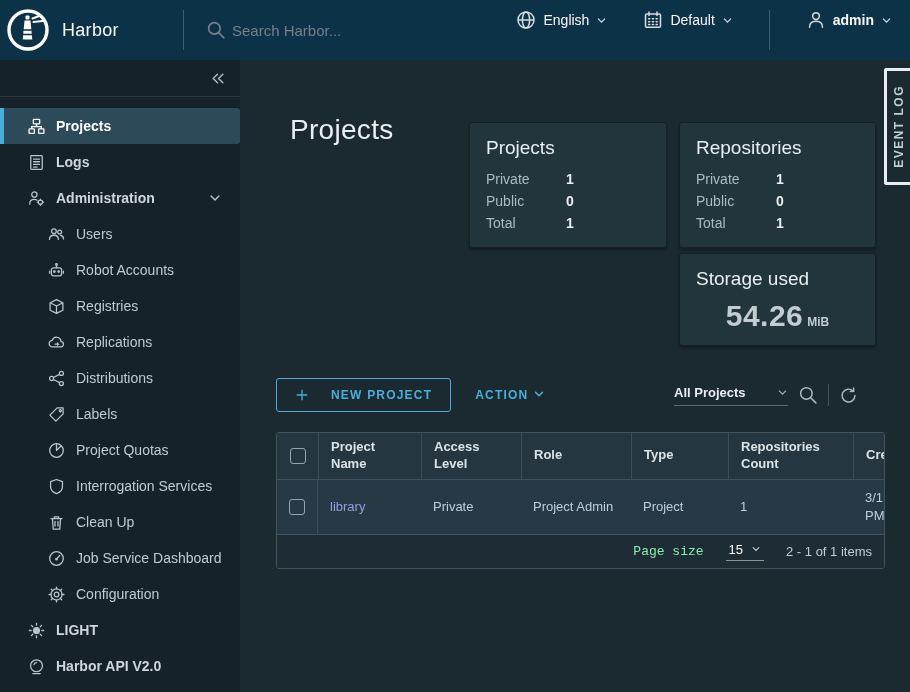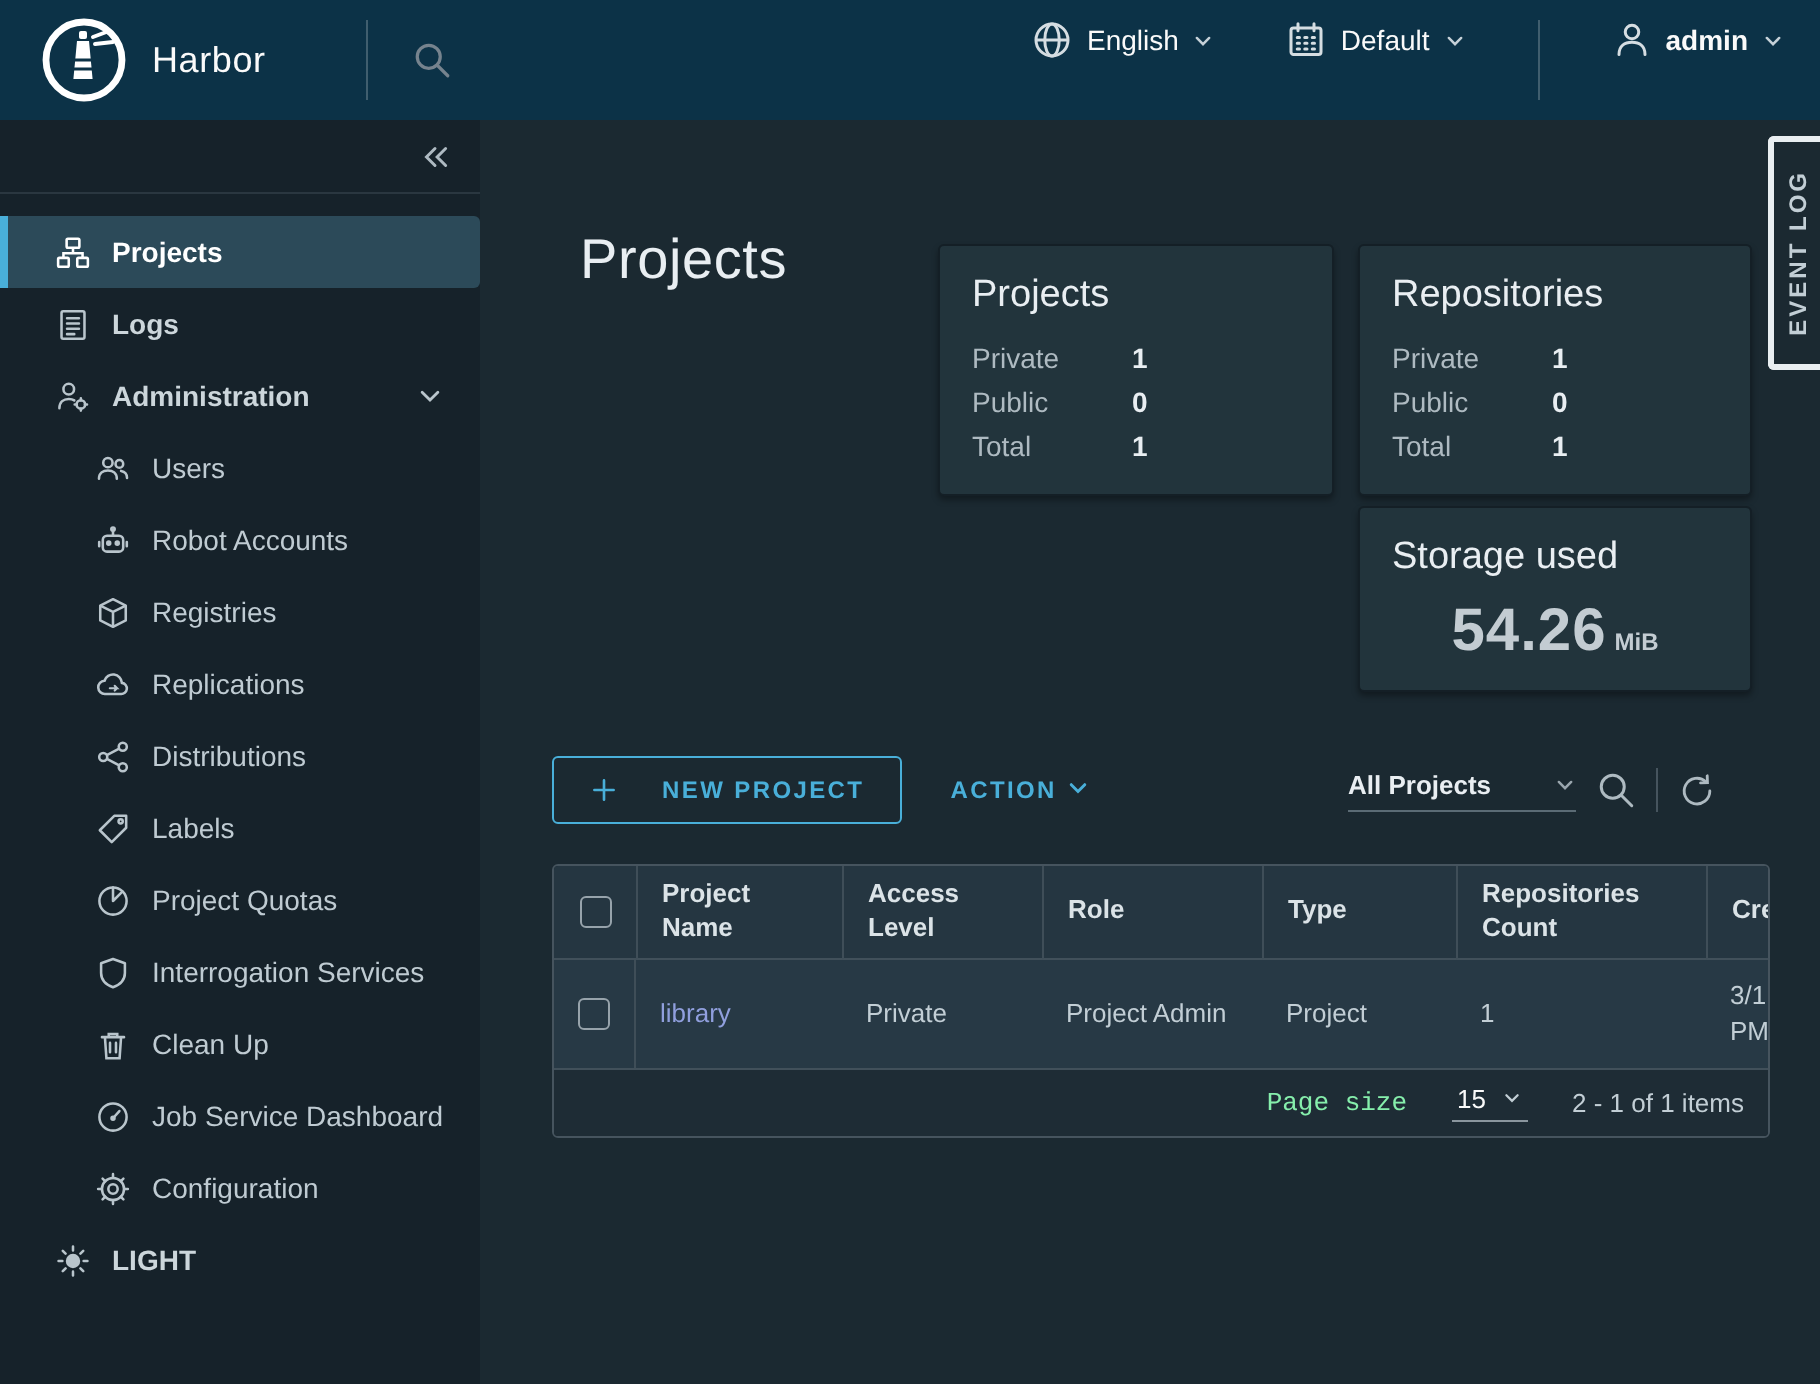--- a/index.html
+++ b/index.html
@@ -9,21 +9,21 @@
     background:#1b2931; color:#e9eef2;
     position:relative; overflow:hidden;
   }
   svg { display:block; }
 
   
   .header {
     position:absolute; top:0; left:0; width:910px; height:60px;
     background:#0c3247; display:flex; align-items:center; z-index:5;
   }
-  .logo-area { width:183px; display:flex; align-items:center; gap:12px; padding-left:20px; flex:none; }
+  .logo-area { width:183px; display:flex; align-items:center; gap:12px; padding-left:6px; flex:none; }
   .app-name { font-size:18px; color:#fafafa; letter-spacing:.3px; }
   .vdiv { width:1px; height:40px; background:rgba(250,250,250,.22); flex:none; }
   .search-area { display:flex; align-items:center; gap:6px; margin-left:22px; color:#76838e; }
   .search-area input {
     background:transparent; border:none; outline:none; color:#fafafa;
     font-family:"Liberation Sans",sans-serif; font-size:15px; width:280px;
   }
   .search-area input::placeholder { color:#73808b; }
   .header-right { margin-left:auto; display:flex; align-items:flex-start; gap:36px; padding-right:18px; }
   .header-item { display:flex; align-items:center; gap:7px; color:#fafafa; font-size:14px; cursor:pointer; }
@@ -162,20 +162,21 @@
     <span class="app-name">Harbor</span>
   </div>
   <div class="vdiv"></div>
   <div class="search-area">
     <span>
       <svg width="20" height="20" viewBox="0 0 16 16" fill="none" stroke="currentColor" stroke-width="1.3" stroke-linecap="round">
         <circle cx="6.7" cy="6.7" r="4.6"></circle>
           <path d="M10.2 10.2L14.3 14.3"></path>
       </svg>
     </span>
+    <input type="text" placeholder="Search Harbor..." style="">
   </div>
   <div class="header-right">
     <div class="header-item">
       <span class="hdr-icon">
         <svg width="20" height="20" viewBox="0 0 16 16" fill="none" stroke="currentColor" stroke-width="1.2">
           <circle cx="8" cy="8" r="6.4"></circle>
             <ellipse cx="8" cy="8" rx="2.9" ry="6.4"></ellipse>
             <path d="M1.6 8h12.8"></path>
         </svg>
       </span>
@@ -372,20 +373,29 @@
       <span>Configuration</span>
     </div>
     <div class="nav-item">
       <span class="nav-icon">
         <svg width="17" height="17" viewBox="0 0 16 16" fill="none" stroke="currentColor" stroke-width="1.2" stroke-linecap="round">
           <circle cx="8" cy="8" r="2.8" fill="currentColor"></circle>
           <path d="M8 1.2v1.8M8 13v1.8M1.2 8h1.8M13 8h1.8M3.2 3.2l1.3 1.3M11.5 11.5l1.3 1.3M12.8 3.2l-1.3 1.3M4.5 11.5l-1.3 1.3"></path>
         </svg>
       </span>
       <span>LIGHT</span>
+    </div>
+    <div class="nav-item">
+      <span class="nav-icon">
+        <svg width="17" height="17" viewBox="0 0 16 16" fill="none" stroke="currentColor" stroke-width="1.2" stroke-linecap="round">
+          <circle cx="8" cy="7.3" r="5.6"></circle>
+            <path d="M5.6 6.2c.4-1.1 1.3-1.8 2.4-1.8M4.5 14.6h7"></path>
+        </svg>
+      </span>
+      <span>Harbor API V2.0</span>
     </div>
   </div>
 </div>
 
 <div class="main">
   <div class="main-top">
     <h1 class="page-title">Projects</h1>
     <div class="cards">
       <div class="card card-projects">
         <h3>Projects</h3>

